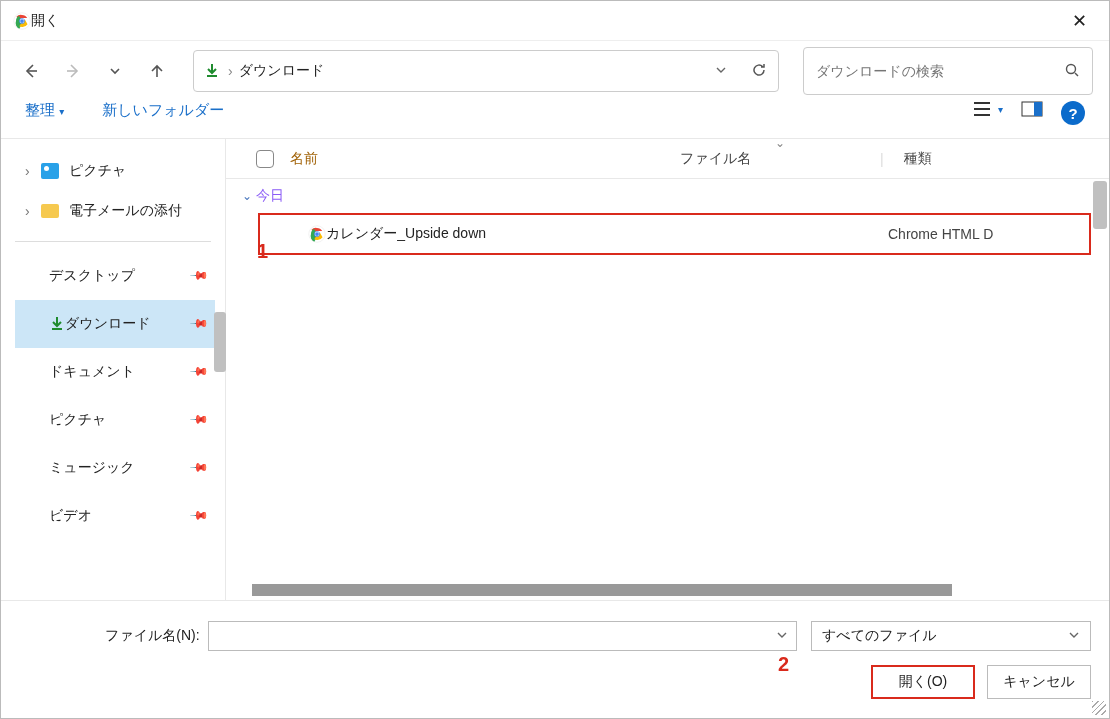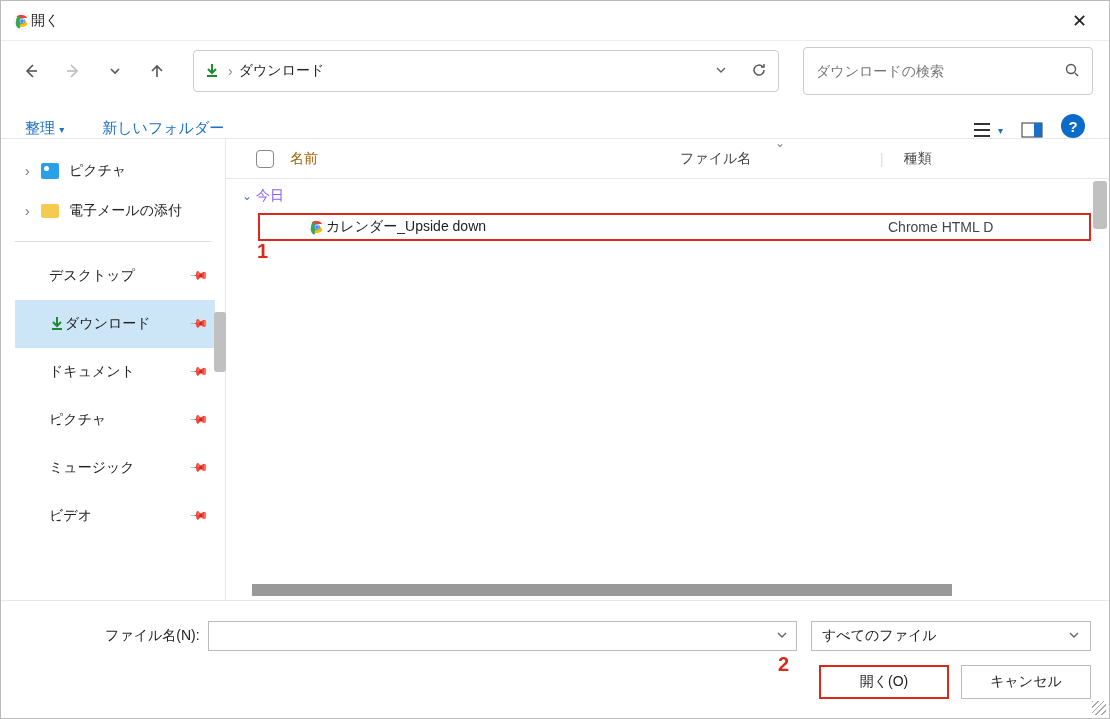--- a/index.html
+++ b/index.html
@@ -12,21 +12,21 @@
 .nav-btn { width: 28px; height: 28px; display: flex; align-items: center; justify-content: center; border-radius: 4px; cursor: pointer; color: #555; }
 .nav-btn.disabled { color: #bbb; }
 .path-box { flex: 1; height: 42px; border: 1px solid #ccc; border-radius: 4px; display: flex; align-items: center; padding: 0 10px; margin-left: 8px; }
 .dl-icon { color: #1f8b2e; margin-right: 8px; font-weight: bold; }
 .path-text { flex: 1; }
 .chev { color: #666; margin: 0 12px; cursor: pointer; }
 .refresh { color: #555; cursor: pointer; margin-left: 10px; }
 .search-box { width: 290px; height: 48px; border: 1px solid #ccc; border-radius: 4px; display: flex; align-items: center; padding: 0 12px; margin-left: 10px; }
 .search-box input { border: none; outline: none; flex: 1; font-size: 14px; color: #555; }
 .search-icon { color: #555; }
-.toolbar { height: 38px; display: flex; align-items: flex-end; padding: 0 24px; border-bottom: 1px solid #e8e8e8; }
+.toolbar { height: 38px; display: flex; align-items: flex-start; padding: 0 24px; border-bottom: 1px solid #e8e8e8; }
 .org-btn { color: #1a6fc9; cursor: pointer; margin-right: 38px; font-size: 15px; }
 .newf-btn { color: #1a6fc9; cursor: pointer; font-size: 15px; }
 .spacer { flex: 1; }
 .view-icon { margin-left: 18px; cursor: pointer; display: flex; align-items: center; gap: 6px; }
 .help-icon { width: 24px; height: 24px; border-radius: 50%; background: #0b6bcb; color: #fff; display: flex; align-items: center; justify-content: center; font-weight: bold; margin-left: 18px; cursor: pointer; font-size: 15px; }
 .body { flex: 1; display: flex; overflow: hidden; }
 .sidebar { width: 225px; border-right: 1px solid #e8e8e8; padding-top: 12px; padding-left: 14px; overflow: hidden; }
 .side-item { display: flex; align-items: center; height: 40px; padding-left: 10px; cursor: pointer; border-radius: 2px; }
 .side-item .caret { width: 14px; color: #777; }
 .side-item .icon { width: 22px; display: flex; align-items: center; justify-content: center; margin-right: 8px; }
@@ -49,34 +49,34 @@
 .main { flex: 1; position: relative; display: flex; flex-direction: column; }
 .headers { height: 40px; display: flex; align-items: center; border-bottom: 1px solid #e8e8e8; padding-left: 30px; }
 .chk { width: 18px; height: 18px; border: 1.5px solid #888; border-radius: 4px; margin-right: 16px; }
 .col-name { width: 390px; color: #a16207; }
 .col-date { width: 200px; color: #444; position: relative; }
 .sort-caret { position: absolute; left: 95px; top: -14px; color: #888; font-size: 12px; }
 .col-type { color: #444; }
 .group-row { height: 34px; display: flex; align-items: center; padding-left: 16px; }
 .group-caret { color: #4a78be; margin-right: 4px; font-size: 12px; }
 .group-label { color: #8b5cf6; }
-.file-row { height: 28px; display: flex; align-items: center; padding-left: 48px; border: 2px solid #d92a1c; margin-left: 32px; margin-right: 18px; cursor: pointer; }
+.file-row { height: 42px; display: flex; align-items: center; padding-left: 48px; border: 2px solid #d92a1c; margin-left: 32px; margin-right: 18px; cursor: pointer; }
 .file-name { width: 362px; }
 .file-date { width: 200px; color: #888; }
 .file-type { color: #444; }
 .main-scroll-v { position: absolute; right: 2px; top: 42px; width: 14px; height: 48px; background: #c0c0c0; border-radius: 3px; }
 .main-scroll-h { position: absolute; bottom: 4px; left: 26px; height: 12px; width: 700px; background: #999; }
 .footer { height: 118px; border-top: 1px solid #e8e8e8; padding: 20px 18px 0 18px; }
 .fn-row { display: flex; align-items: center; margin-bottom: 14px; }
 .fn-label { margin-left: 86px; margin-right: 8px; }
 .fn-input { flex: 1; height: 30px; border: 1px solid #bbb; padding: 0 8px; display: flex; align-items: center; }
 .fn-caret { margin-left: auto; color: #666; cursor: pointer; }
 .ft-select { width: 280px; height: 30px; border: 1px solid #bbb; margin-left: 14px; display: flex; align-items: center; padding: 0 10px; cursor: pointer; }
 .btn-row { display: flex; justify-content: flex-end; gap: 12px; }
-.btn { width: 130px; height: 34px; border: 1px solid #bbb; background: #fff; cursor: pointer; display: flex; align-items: center; justify-content: center; }
+.btn { width: 104px; height: 34px; border: 1px solid #bbb; background: #fff; cursor: pointer; display: flex; align-items: center; justify-content: center; }
 .btn.primary { border: 2px solid #d92a1c; }
 .annotation { position: absolute; color: #d92a1c; font-weight: bold; font-size: 20px; font-family: Arial; pointer-events: none; }
 .ann1 { left: 256px; top: 239px; }
 .ann2 { left: 777px; top: 652px; }
 .resize-grip { position: absolute; right: 3px; bottom: 3px; width: 14px; height: 14px; background: repeating-linear-gradient(135deg, #aaa 0 1px, transparent 1px 4px); }
 svg.chrome { width: 18px; height: 18px; }
 </style>
 </head>
 <body>
 

